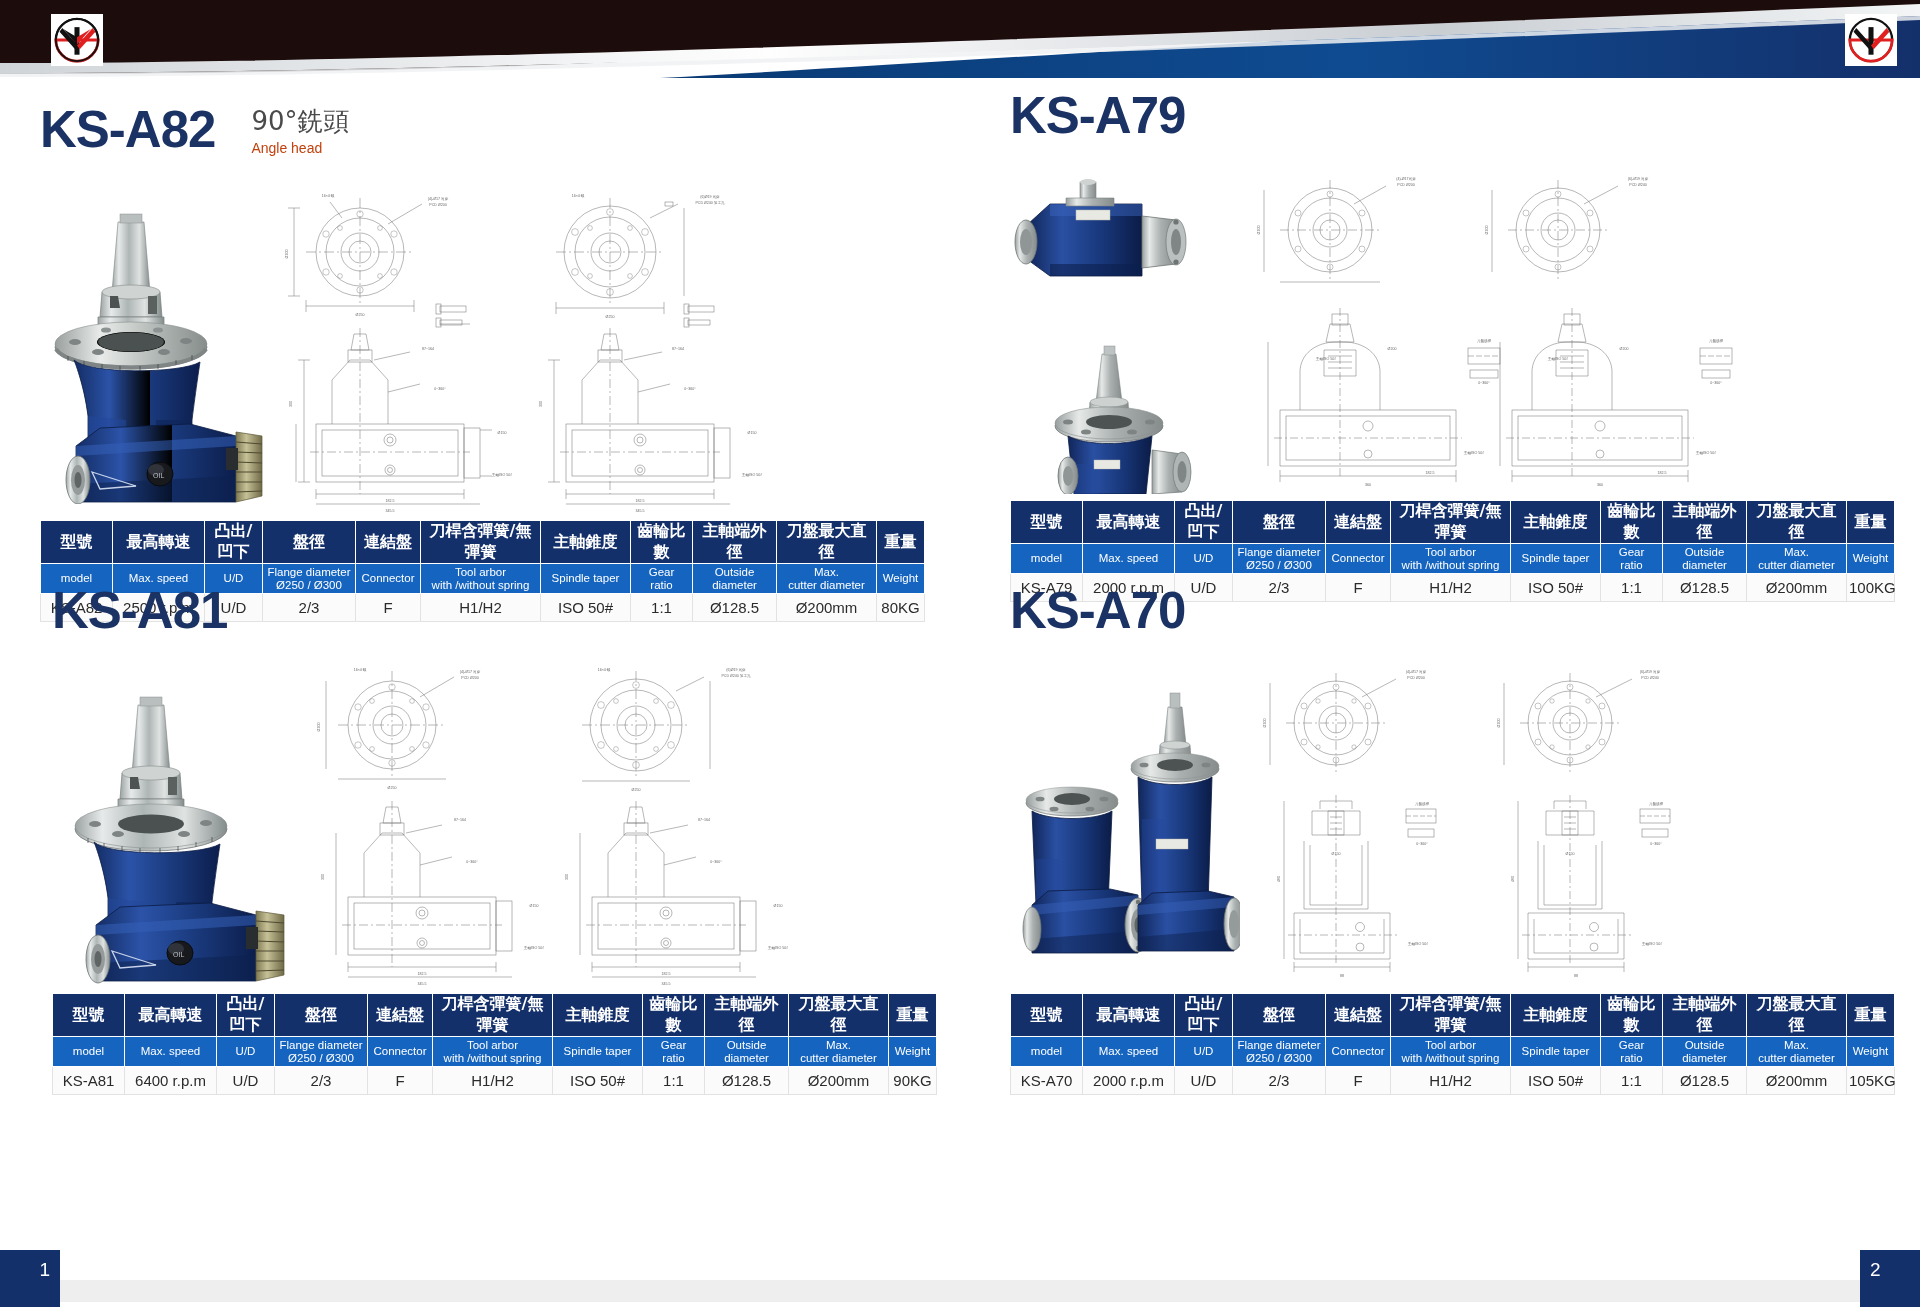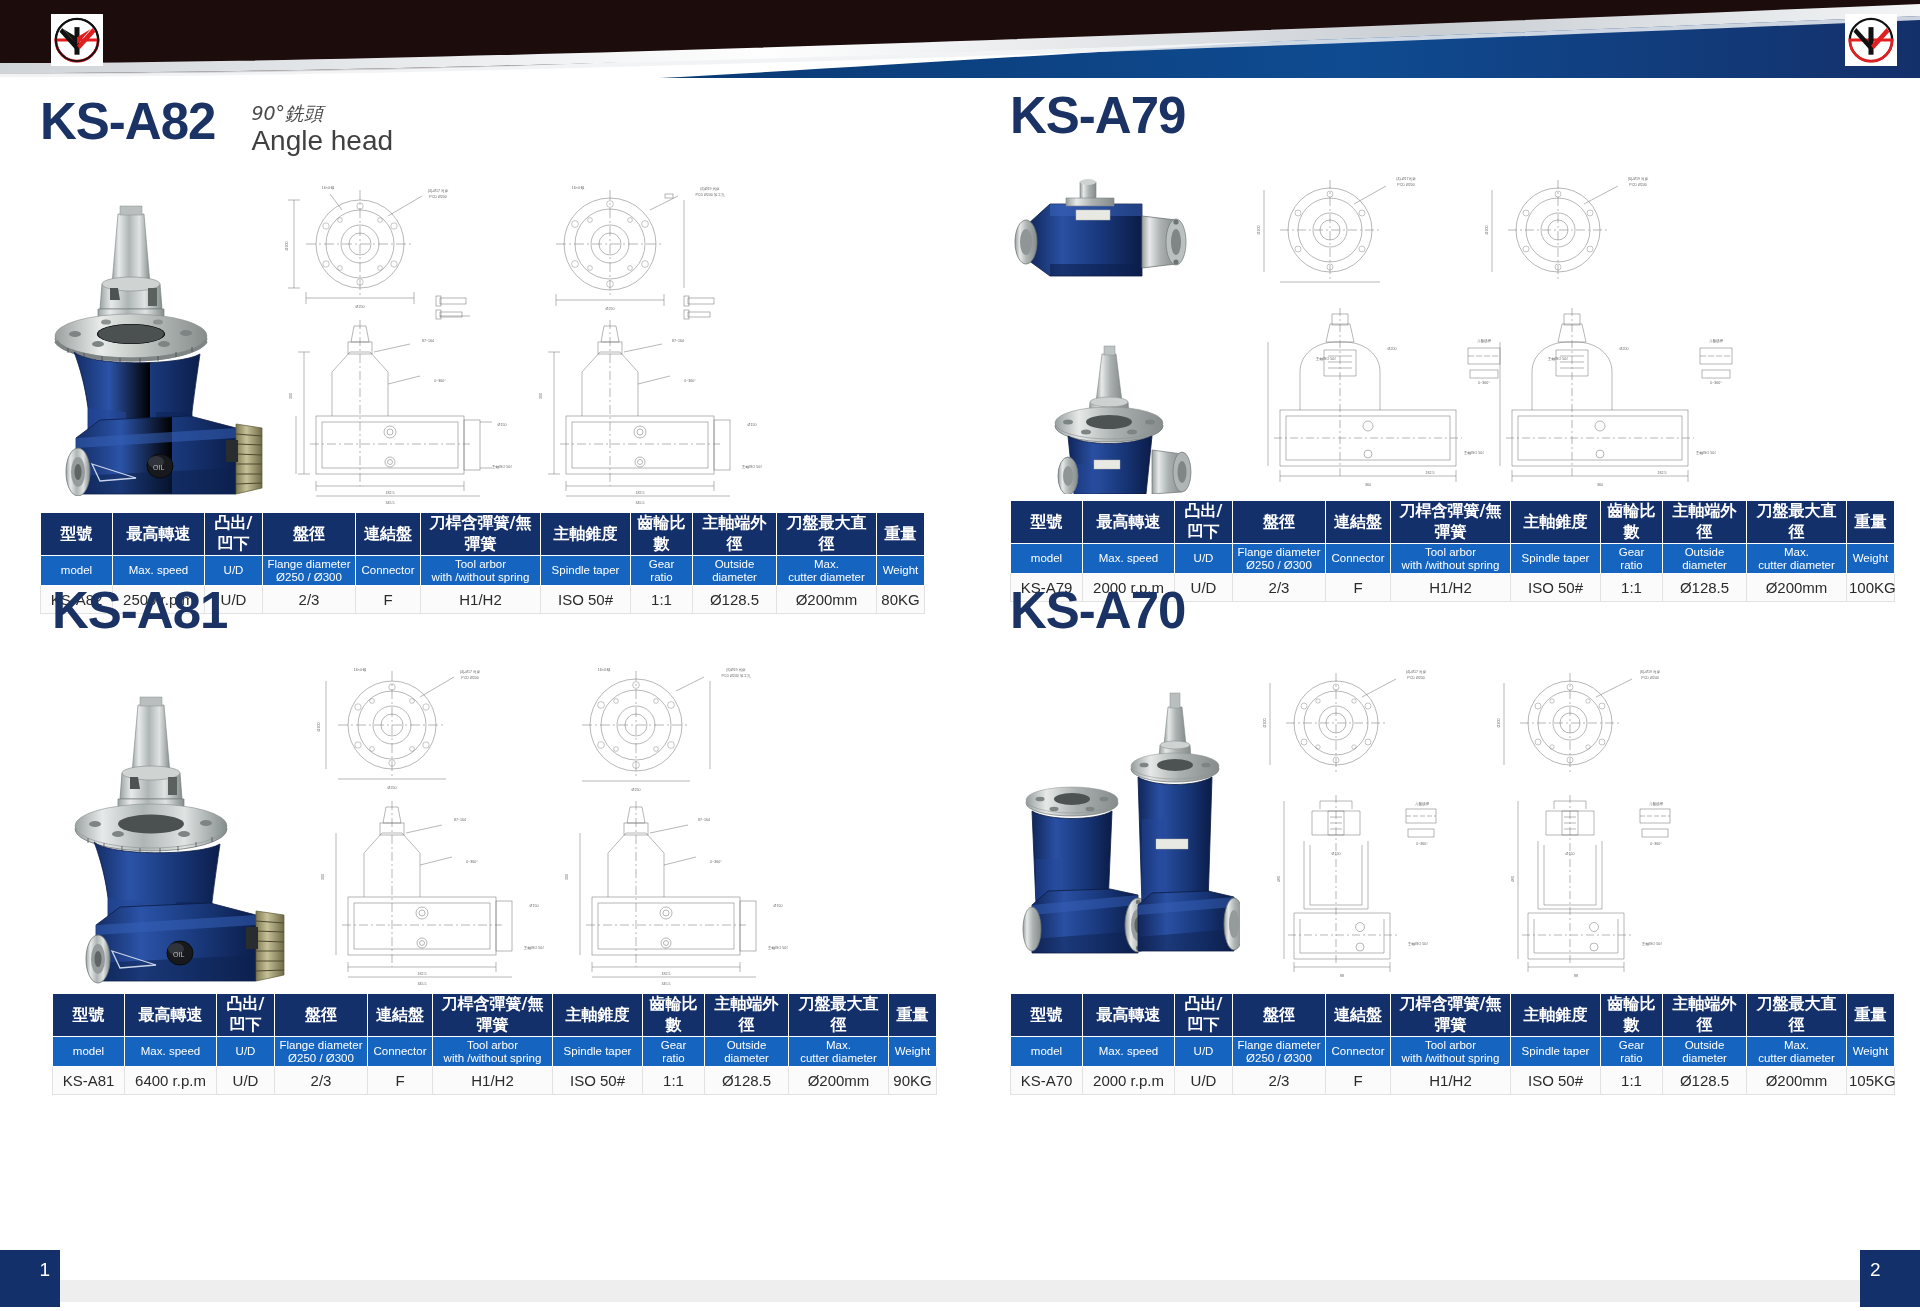--- a/index.html
+++ b/index.html
@@ -28,44 +28,43 @@
   .logo-right { left: 1845px; top: 14px; }
 
   
   .sheet {
     position: absolute; left: 0; top: 78px;
     width: 1920px; height: 1172px;
     background: #fff;
   }
 
   .quad { position: absolute; }
-  .q-tl { left: 40px;   top: 16px; width: 930px; }
+  .q-tl { left: 40px;   top: 24px; width: 930px; }
   .q-tr { left: 1010px; top: 10px; width: 880px; }
   .q-bl { left: 52px;   top: 505px; width: 930px; }
   .q-br { left: 1010px; top: 505px; width: 880px; }
 
   
   .title-row { display: flex; align-items: flex-start; height: 72px; }
   .model-code {
     font-size: 51px;
     font-weight: bold;
     color: #1b3364;
     letter-spacing: -1px;
     line-height: 56px;
     white-space: nowrap;
   }
   .title-texts { margin-left: 36px; padding-top: 4px; }
   .title-cn {
-    font-size: 19px; color: #4a4a4a; line-height: 30px;
+    font-size: 26px; color: #4a4a4a; line-height: 30px;
     font-family: "DejaVu Sans", "Liberation Sans", sans-serif;
     white-space: nowrap;
-    font-style: italic;
   }
   .title-en {
-    font-size: 28px; color: #404040; line-height: 25px;
+    font-size: 14px; color: #c2410c; line-height: 25px;
     white-space: nowrap;
   }
 
   
   .content-row { display: flex; align-items: flex-start; }
   .photo-wrap {
     position: relative;
     flex: 0 0 auto;
   }
   .draw-wrap {

